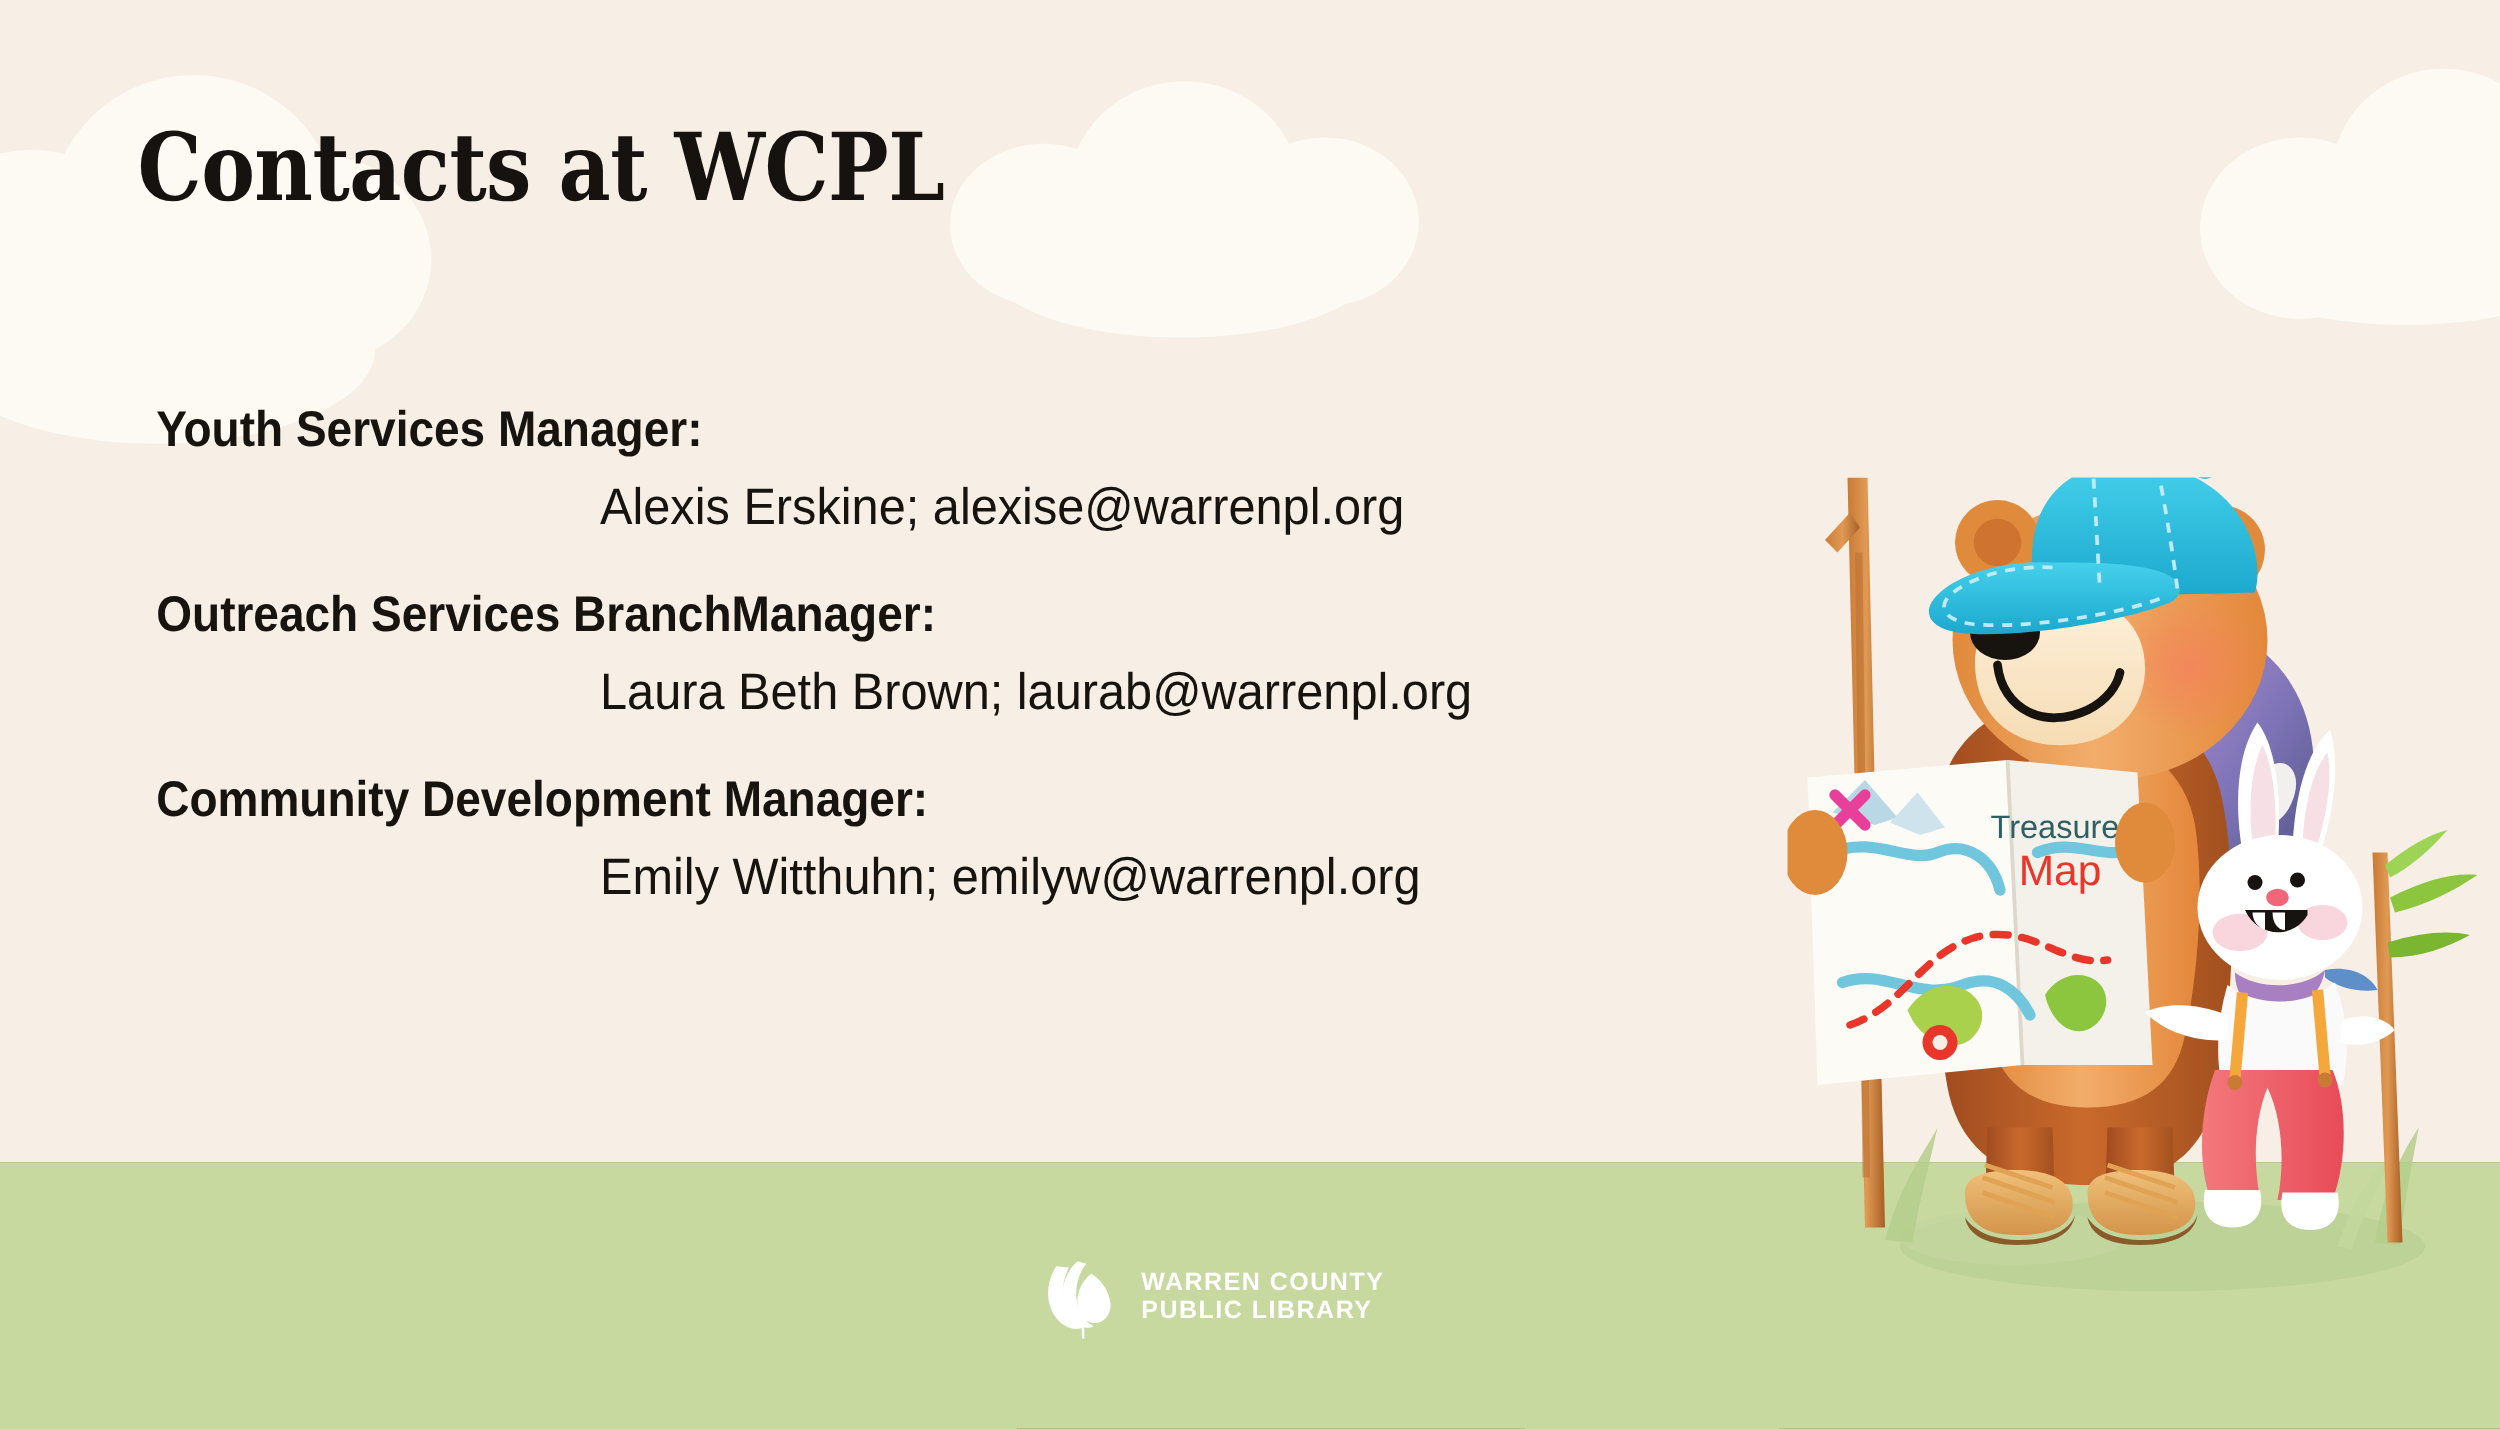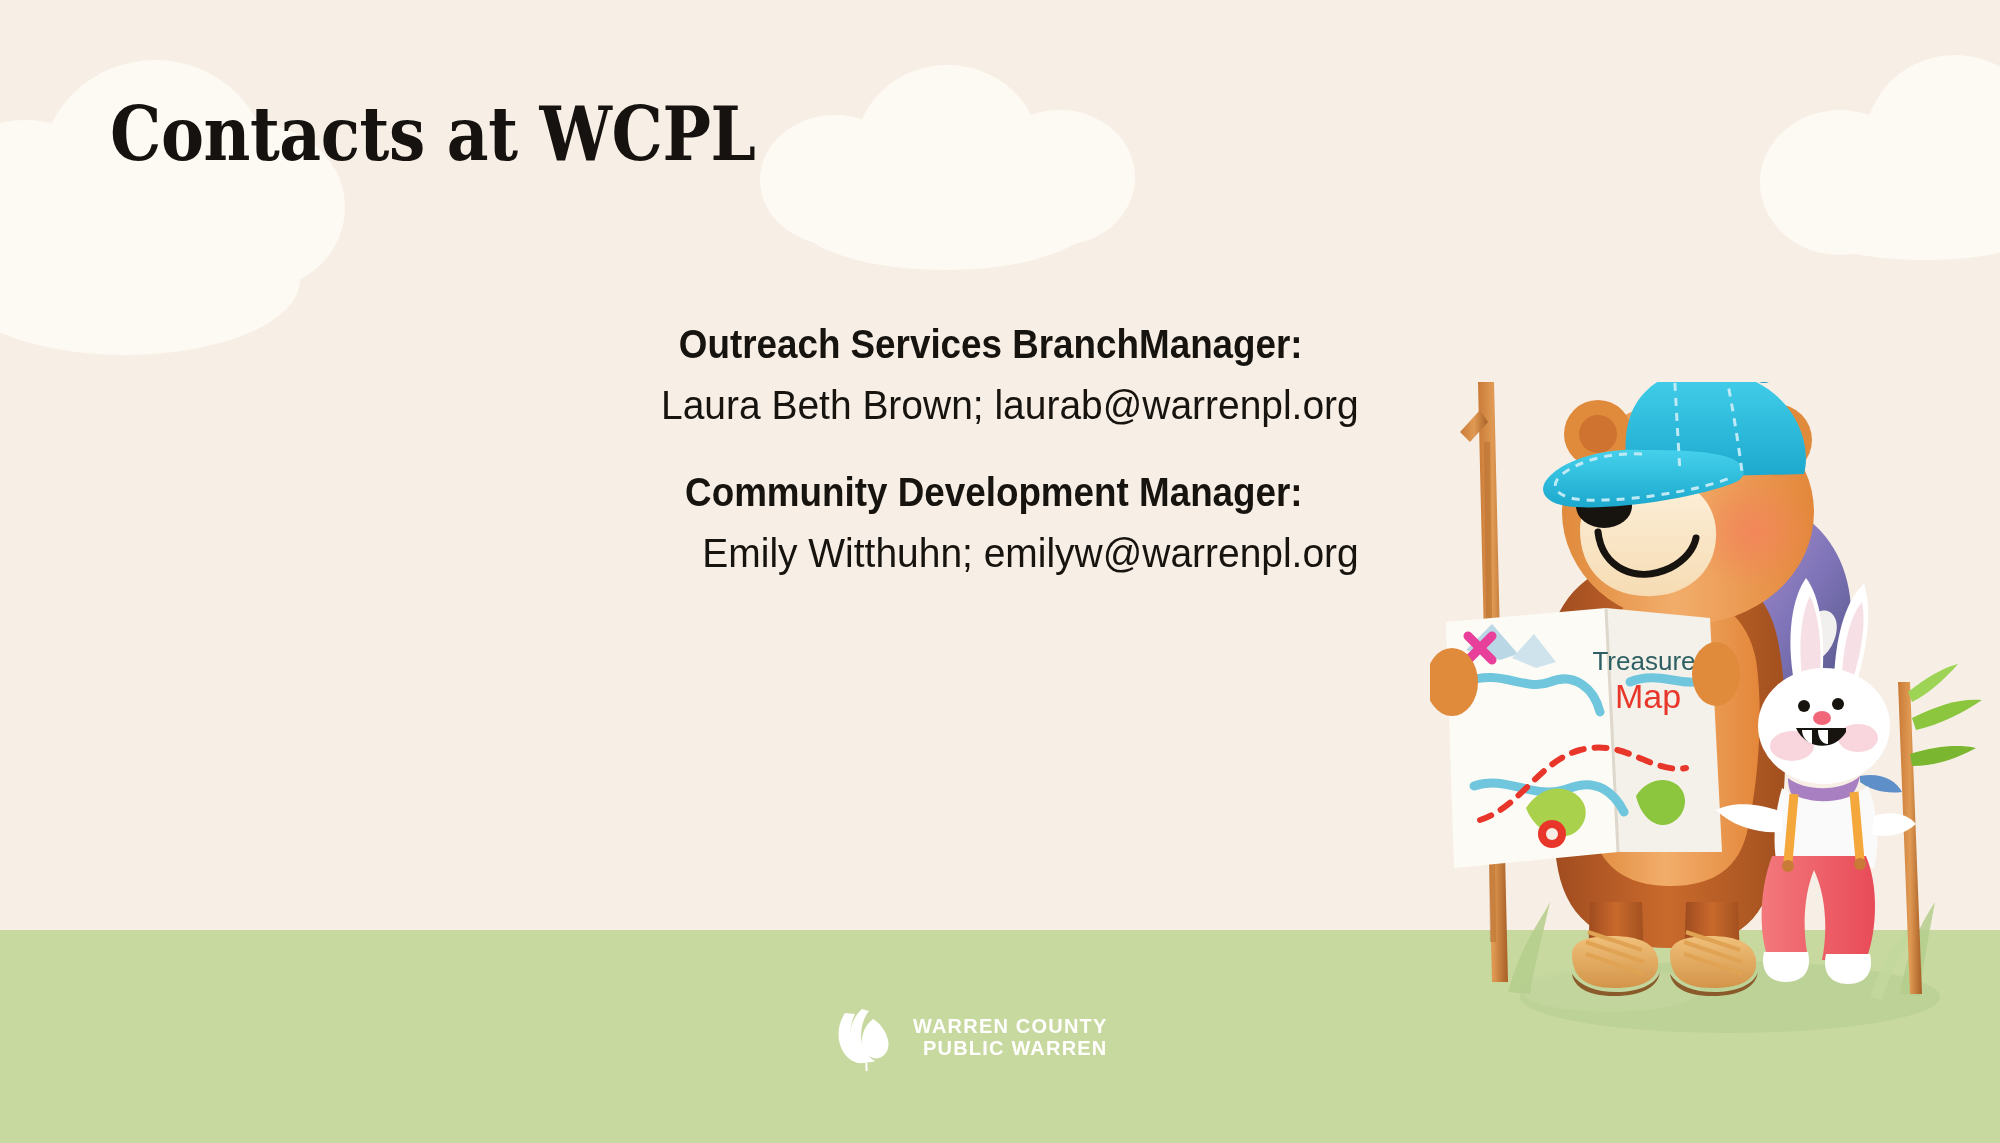--- a/index.html
+++ b/index.html
@@ -7,21 +7,20 @@
     padding: 0;
     background: #ffffff;
   }
   .slide {
     position: relative;
     width: 2000px;
     height: 1143px;
     overflow: hidden;
     background: #4d7c0f;
     font-family: "Liberation Sans", sans-serif;
-    text-align: right;
   }
 
   
   .sky {
     position: absolute;
     left: 0; top: 0;
     width: 100%;
     height: 930px;
     background: #f7efe5;
   }
@@ -168,20 +167,24 @@
     <span class="b1"></span>
       <span class="b2"></span>
       <span class="b3"></span>
       <span class="b4"></span>
   </div>
 
   <div class="title">Contacts at WCPL</div>
 
   <div class="contacts">
 
+    <div class="contact-block">
+      <div class="role">Youth Services Manager:</div>
+      <div class="person">Alexis Erskine; alexise@warrenpl.org</div>
+    </div>
 
     <div class="contact-block">
       <div class="role">Outreach Services BranchManager:</div>
       <div class="person">Laura Beth Brown; laurab@warrenpl.org</div>
     </div>
 
     <div class="contact-block">
       <div class="role">Community Development Manager:</div>
       <div class="person">Emily Witthuhn; emilyw@warrenpl.org</div>
     </div>
@@ -190,21 +193,21 @@
 
   <div class="logo">
     <svg class="logo-mark" viewBox="0 0 62 66">
       <path d="M10 8 C2 20 1 36 9 48 C15 57 26 61 33 56 C25 54 18 47 16 38 C14 28 16 17 20 9 Z" fill="#ffffff"></path>
       <path d="M27 4 C16 14 12 30 17 43 C21 54 32 60 40 56 C31 51 26 41 26 31 C26 21 29 12 34 6 Z" fill="#ffffff"></path>
       <path d="M38 14 C30 20 26 30 27 39 C28 49 36 55 44 53 C51 51 55 43 53 35 C51 26 45 18 38 14 Z" fill="#ffffff"></path>
       <path d="M30 40 L31.6 40 L32.6 66 L30.6 66 Z" fill="#ffffff"></path>
     </svg>
     <div class="logo-text">
       <div>WARREN COUNTY</div>
-      <div>PUBLIC WARREN</div>
+      <div>PUBLIC LIBRARY</div>
     </div>
   </div>
 
   <div class="illustration">
     <svg viewBox="0 0 570 660">
       <defs>
         <linearGradient id="furG" x1="0" y1="0" x2="1" y2="0">
           <stop offset="0" stop-color="#e08a3c"></stop>
           <stop offset="0.45" stop-color="#f2ad6b"></stop>
           <stop offset="1" stop-color="#e3873a"></stop>

